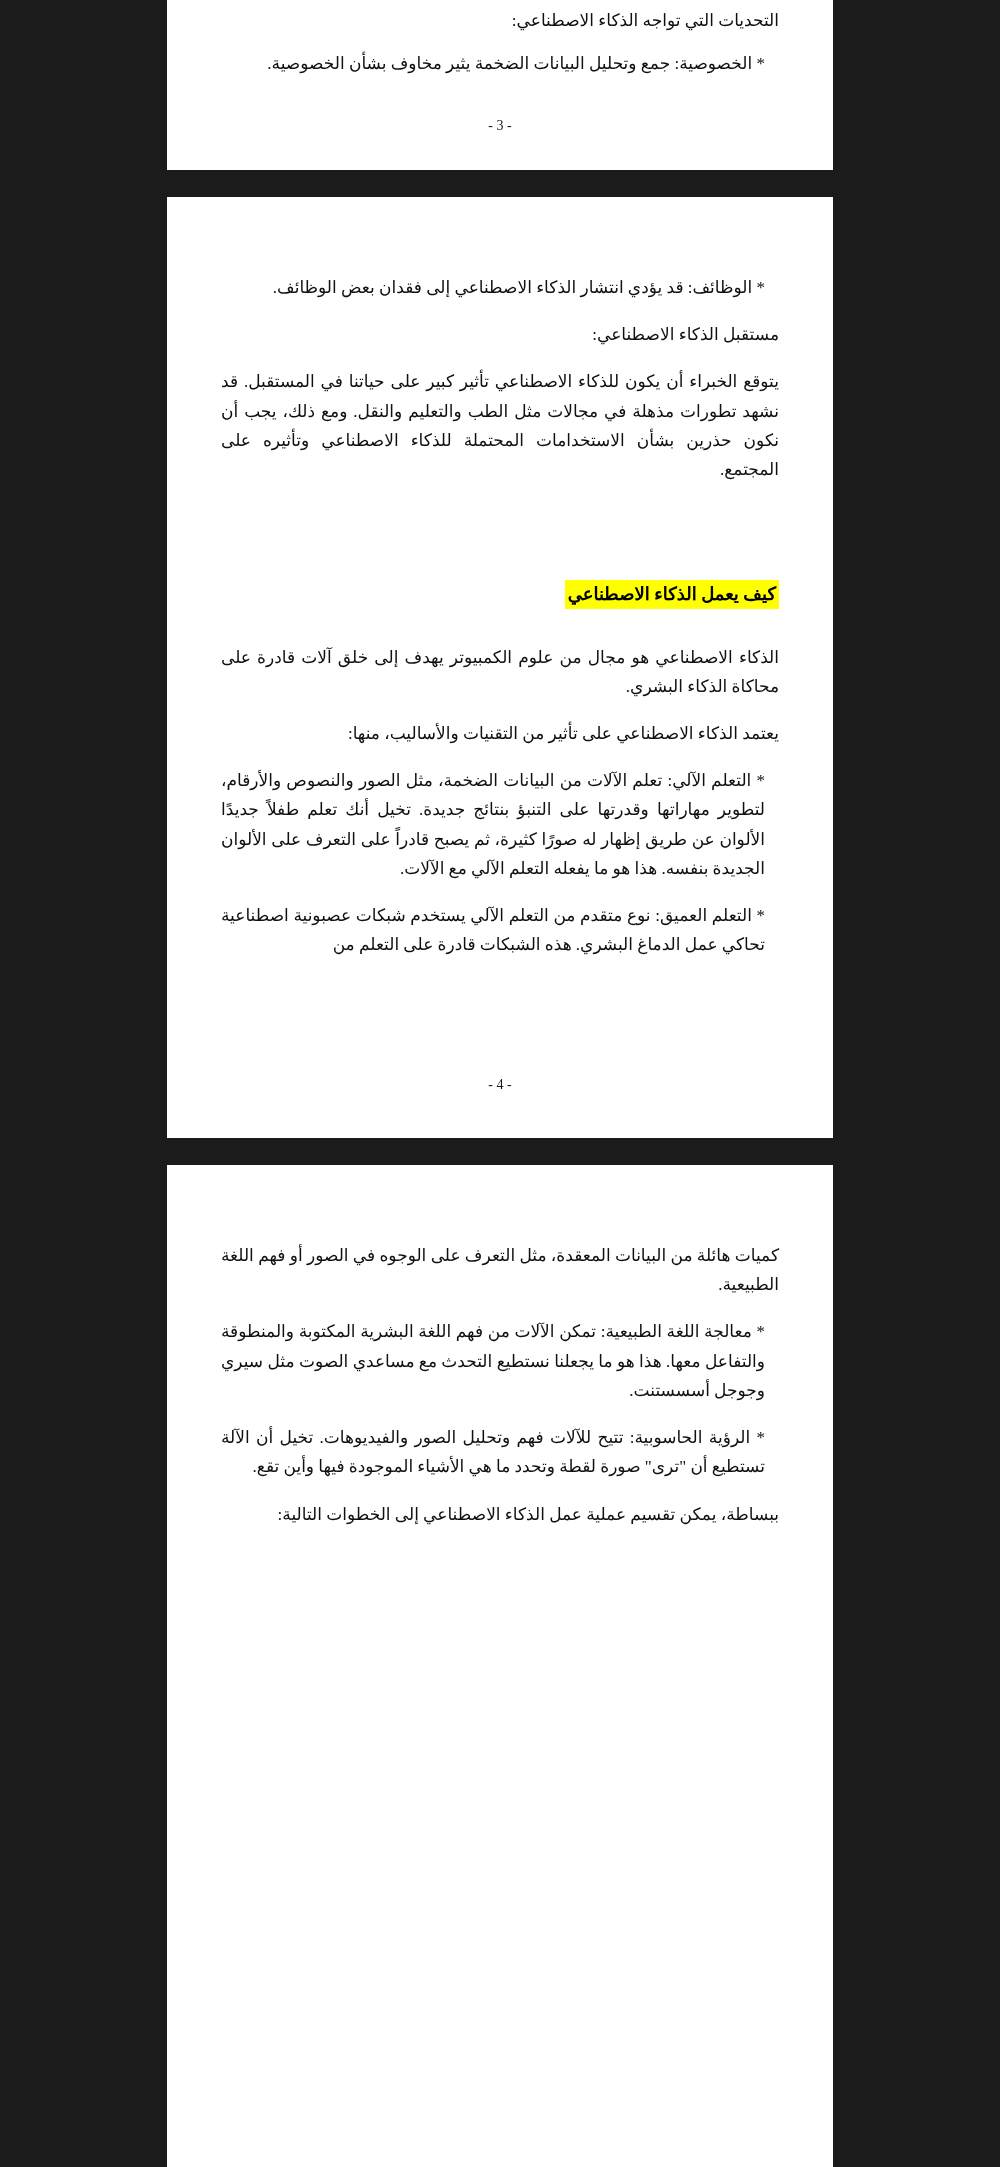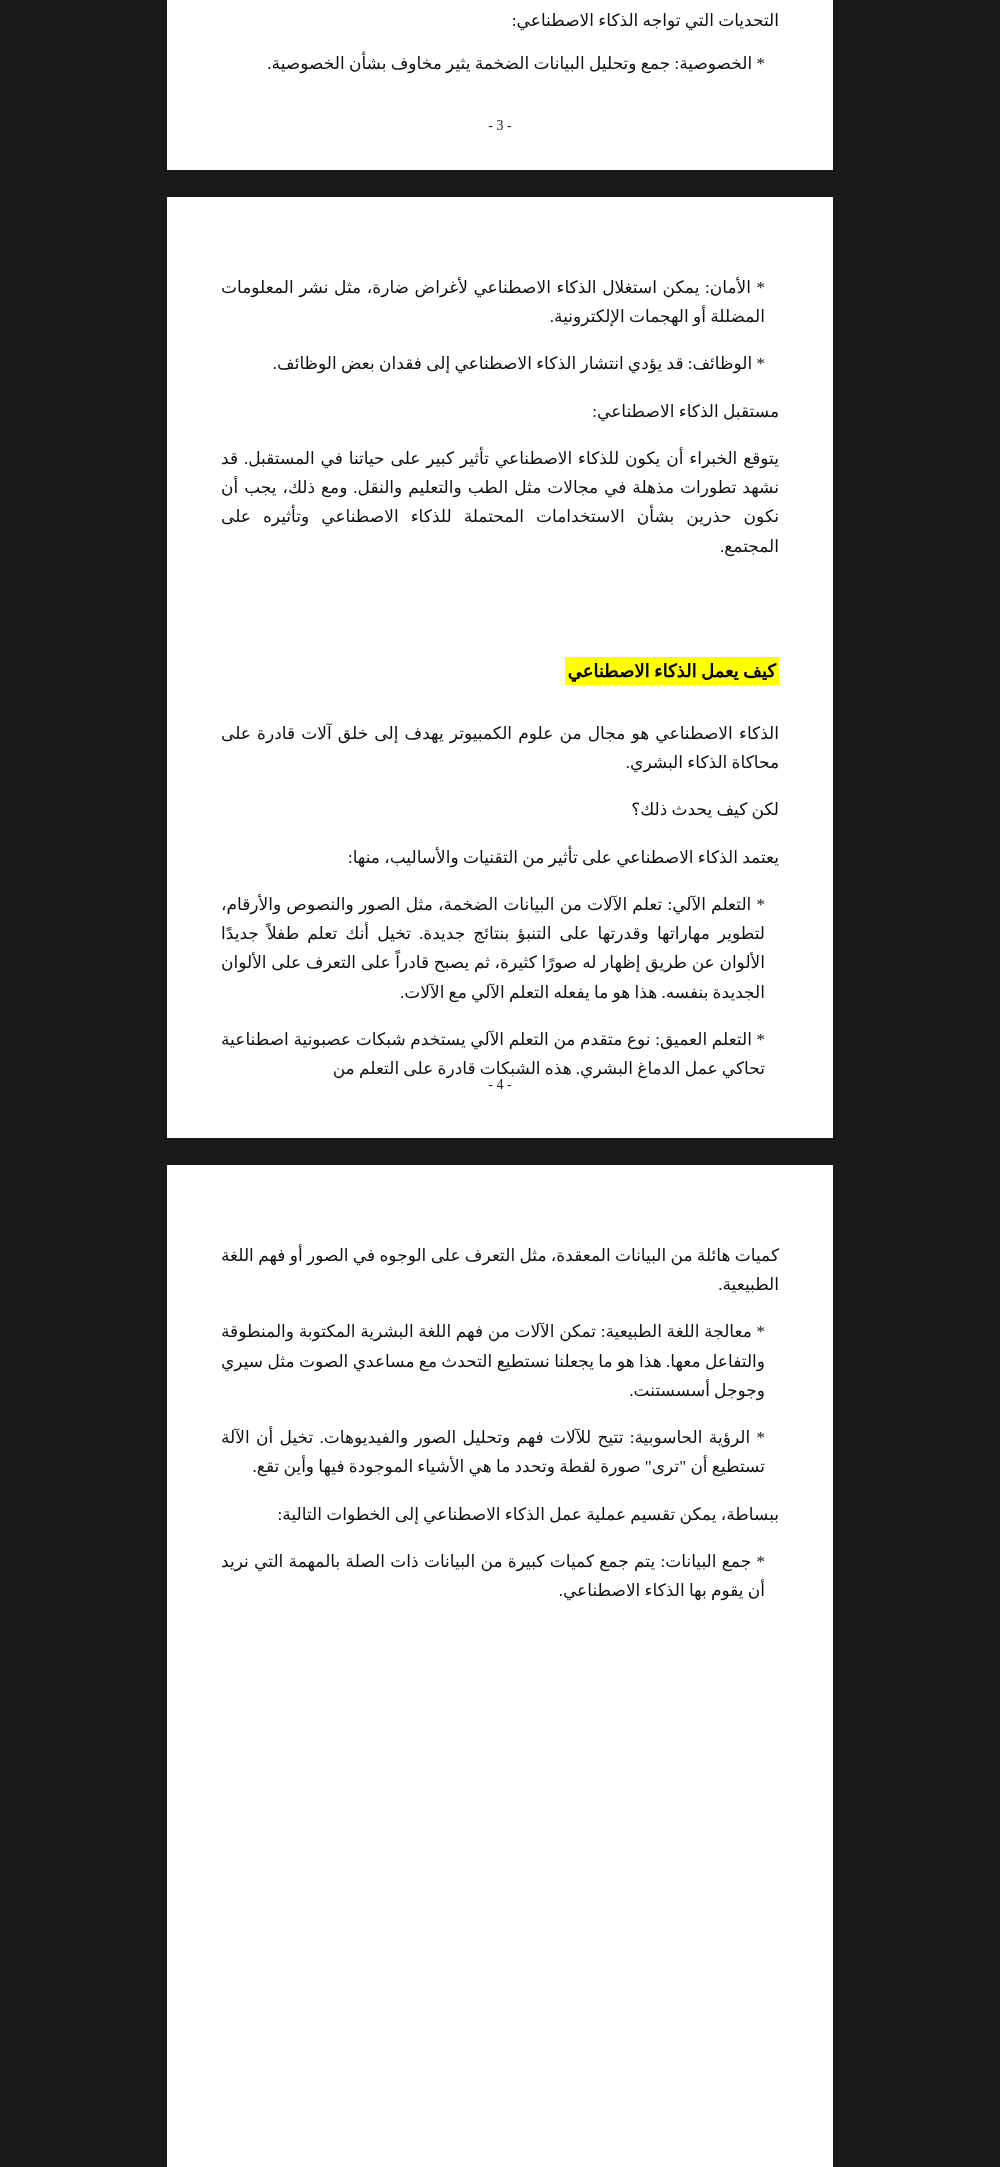--- a/index.html
+++ b/index.html
@@ -88,43 +88,40 @@
       <div class="topclip"></div>
       <p class="para nogap">التحديات التي تواجه الذكاء الاصطناعي:</p>
       <p class="para bullet" style="margin-top:14px;">* الخصوصية: جمع وتحليل البيانات الضخمة يثير مخاوف بشأن الخصوصية.</p>
     </div>
     <div class="folio">- 3 -</div>
   </div>
 
   <div class="page p4">
     <div class="page-inner">
       <div style="height:76px;"></div>
-      <p class="para bullet">* الأمان: يمكن استغلال الذكاء الاصطناعي لأغراض ضارة، مثل نشر المعلومات المضللة أو الهجمات الإلكترونية.</p>
       <p class="para bullet">* الوظائف: قد يؤدي انتشار الذكاء الاصطناعي إلى فقدان بعض الوظائف.</p>
       <p class="para">مستقبل الذكاء الاصطناعي:</p>
       <p class="para">يتوقع الخبراء أن يكون للذكاء الاصطناعي تأثير كبير على حياتنا في المستقبل. قد نشهد تطورات مذهلة في مجالات مثل الطب والتعليم والنقل. ومع ذلك، يجب أن نكون حذرين بشأن الاستخدامات المحتملة للذكاء الاصطناعي وتأثيره على المجتمع.</p>
 
       <div class="heading-spacer-top"></div>
       <div class="heading-row">
         <span class="heading-hl">كيف يعمل الذكاء الاصطناعي</span>
       </div>
 
       <p class="para">الذكاء الاصطناعي هو مجال من علوم الكمبيوتر يهدف إلى خلق آلات قادرة على محاكاة الذكاء البشري.</p>
-      <p class="para">لكن كيف يحدث ذلك؟</p>
       <p class="para">يعتمد الذكاء الاصطناعي على تأثير من التقنيات والأساليب، منها:</p>
       <p class="para bullet">* التعلم الآلي:  تعلم الآلات من البيانات الضخمة، مثل الصور والنصوص والأرقام، لتطوير مهاراتها وقدرتها على التنبؤ بنتائج جديدة. تخيل أنك تعلم طفلاً جديدًا الألوان عن طريق إظهار له صورًا كثيرة، ثم يصبح قادراً على التعرف على الألوان الجديدة بنفسه. هذا هو ما يفعله التعلم الآلي مع الآلات.</p>
       <p class="para bullet nogap">* التعلم العميق:  نوع متقدم من التعلم الآلي يستخدم شبكات عصبونية اصطناعية تحاكي عمل الدماغ البشري. هذه الشبكات قادرة على التعلم من</p>
     </div>
     <div class="folio">- 4 -</div>
   </div>
 
   <div class="page p5">
     <div class="page-inner">
       <div style="height:76px;"></div>
       <p class="para">كميات هائلة من البيانات المعقدة، مثل التعرف على الوجوه في الصور أو فهم اللغة الطبيعية.</p>
       <p class="para bullet">* معالجة اللغة الطبيعية:  تمكن الآلات من فهم اللغة البشرية المكتوبة والمنطوقة والتفاعل معها. هذا هو ما يجعلنا نستطيع التحدث مع مساعدي الصوت مثل سيري وجوجل أسسستنت.</p>
       <p class="para bullet">* الرؤية الحاسوبية:  تتيح للآلات فهم وتحليل الصور والفيديوهات. تخيل أن الآلة تستطيع أن "ترى" صورة لقطة وتحدد ما هي الأشياء الموجودة فيها وأين تقع.</p>
       <p class="para">ببساطة، يمكن تقسيم عملية عمل الذكاء الاصطناعي إلى الخطوات التالية:</p>
-      <p class="para bullet nogap">* جمع البيانات: يتم جمع كميات كبيرة من البيانات ذات الصلة بالمهمة التي نريد أن يقوم بها الذكاء الاصطناعي.</p>
     </div>
   </div>
 
 </div>
 
 </body></html>

